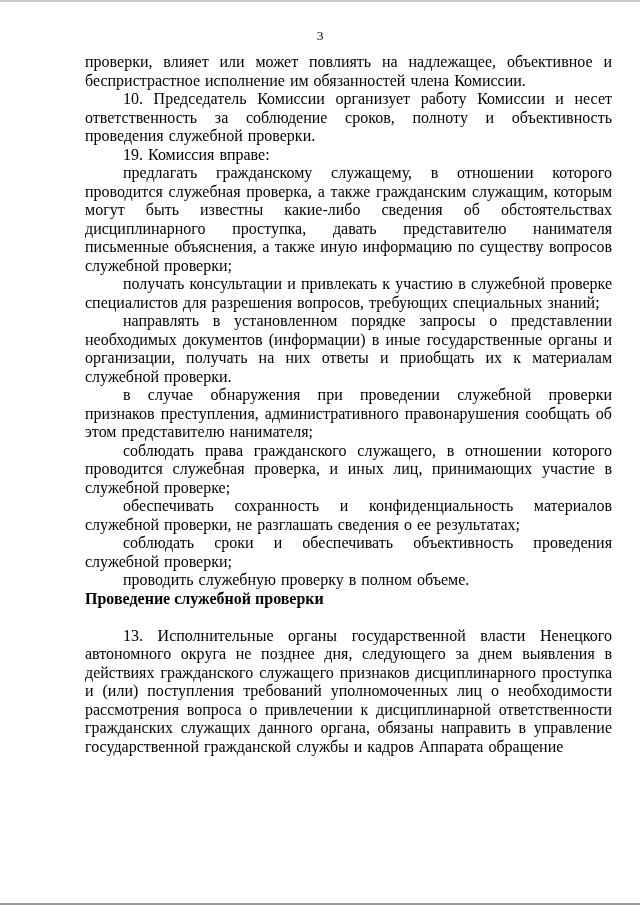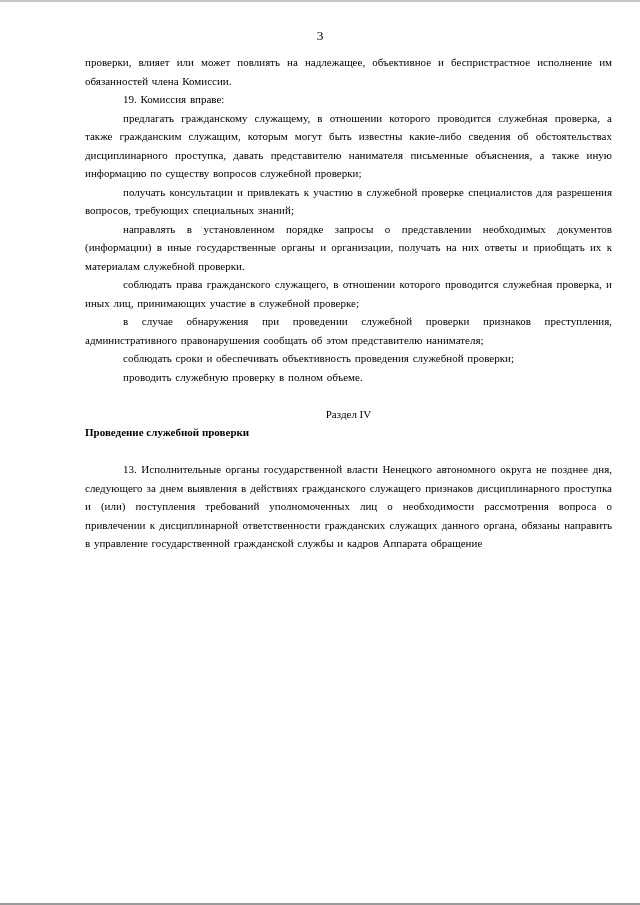--- a/index.html
+++ b/index.html
@@ -34,21 +34,21 @@
   }
   .page-number {
     text-align: center;
     margin-top: 28px;
     font-size: 13.5px;
     line-height: 16px;
   }
   .content {
     margin: 9px 28px 0 85px;
     width: 527px;
-    font-size: 11px;
+    font-size: 16px;
     line-height: 18.5px;
     text-align: justify;
   }
   .para {
     margin: 0;
     text-indent: 38px;
     word-spacing: 1px;
   }
   .para.no-indent {
     text-indent: 0;
@@ -68,26 +68,27 @@
   }
 </style>
 </head>
 <body>
 
 <div class="page">
   <div class="scan-edge-top"></div>
   <div class="page-number">3</div>
   <div class="content">
       <p class="para body no-indent">проверки, влияет или может повлиять на надлежащее, объективное и беспристрастное исполнение им обязанностей члена Комиссии.</p>
+      <p class="para body">10. Председатель Комиссии организует работу Комиссии и несет ответственность за соблюдение сроков, полноту и объективность проведения служебной проверки.</p>
       <p class="para body">19. Комиссия вправе:</p>
       <p class="para body">предлагать гражданскому служащему, в отношении которого проводится служебная проверка, а также гражданским служащим, которым могут быть известны какие-либо сведения об обстоятельствах дисциплинарного проступка, давать представителю нанимателя письменные объяснения, а также иную информацию по существу вопросов служебной проверки;</p>
       <p class="para body">получать консультации и привлекать к участию в служебной проверке специалистов для разрешения вопросов, требующих специальных знаний;</p>
       <p class="para body">направлять в установленном порядке запросы о представлении необходимых документов (информации) в иные государственные органы и организации, получать на них ответы и приобщать их к материалам служебной проверки.</p>
+      <p class="para body">в случае обнаружения при проведении служебной проверки признаков преступления, административного правонарушения сообщать об этом представителю нанимателя;</p>
       <p class="para body">соблюдать права гражданского служащего, в отношении которого проводится служебная проверка, и иных лиц, принимающих участие в служебной проверке;</p>
-      <p class="para body">в случае обнаружения при проведении служебной проверки признаков преступления, административного правонарушения сообщать об этом представителю нанимателя;</p>
+      <p class="para body">обеспечивать сохранность и конфиденциальность материалов служебной проверки, не разглашать сведения о ее результатах;</p>
       <p class="para body">соблюдать сроки и обеспечивать объективность проведения служебной проверки;</p>
       <p class="para body">проводить служебную проверку в полном объеме.</p>
-      <p class="para section-label">Раздел IV</p>
       <p class="para section-title">Проведение служебной проверки</p>
       <p class="para body">13. Исполнительные органы государственной власти Ненецкого автономного округа не позднее дня, следующего за днем выявления в действиях гражданского служащего признаков дисциплинарного проступка и (или) поступления требований уполномоченных лиц о необходимости рассмотрения вопроса о привлечении к дисциплинарной ответственности гражданских служащих данного органа, обязаны направить в управление государственной гражданской службы и кадров Аппарата обращение</p>
     </div>
   <div class="scan-edge-bottom"></div>
 </div>
 
 </body></html>

